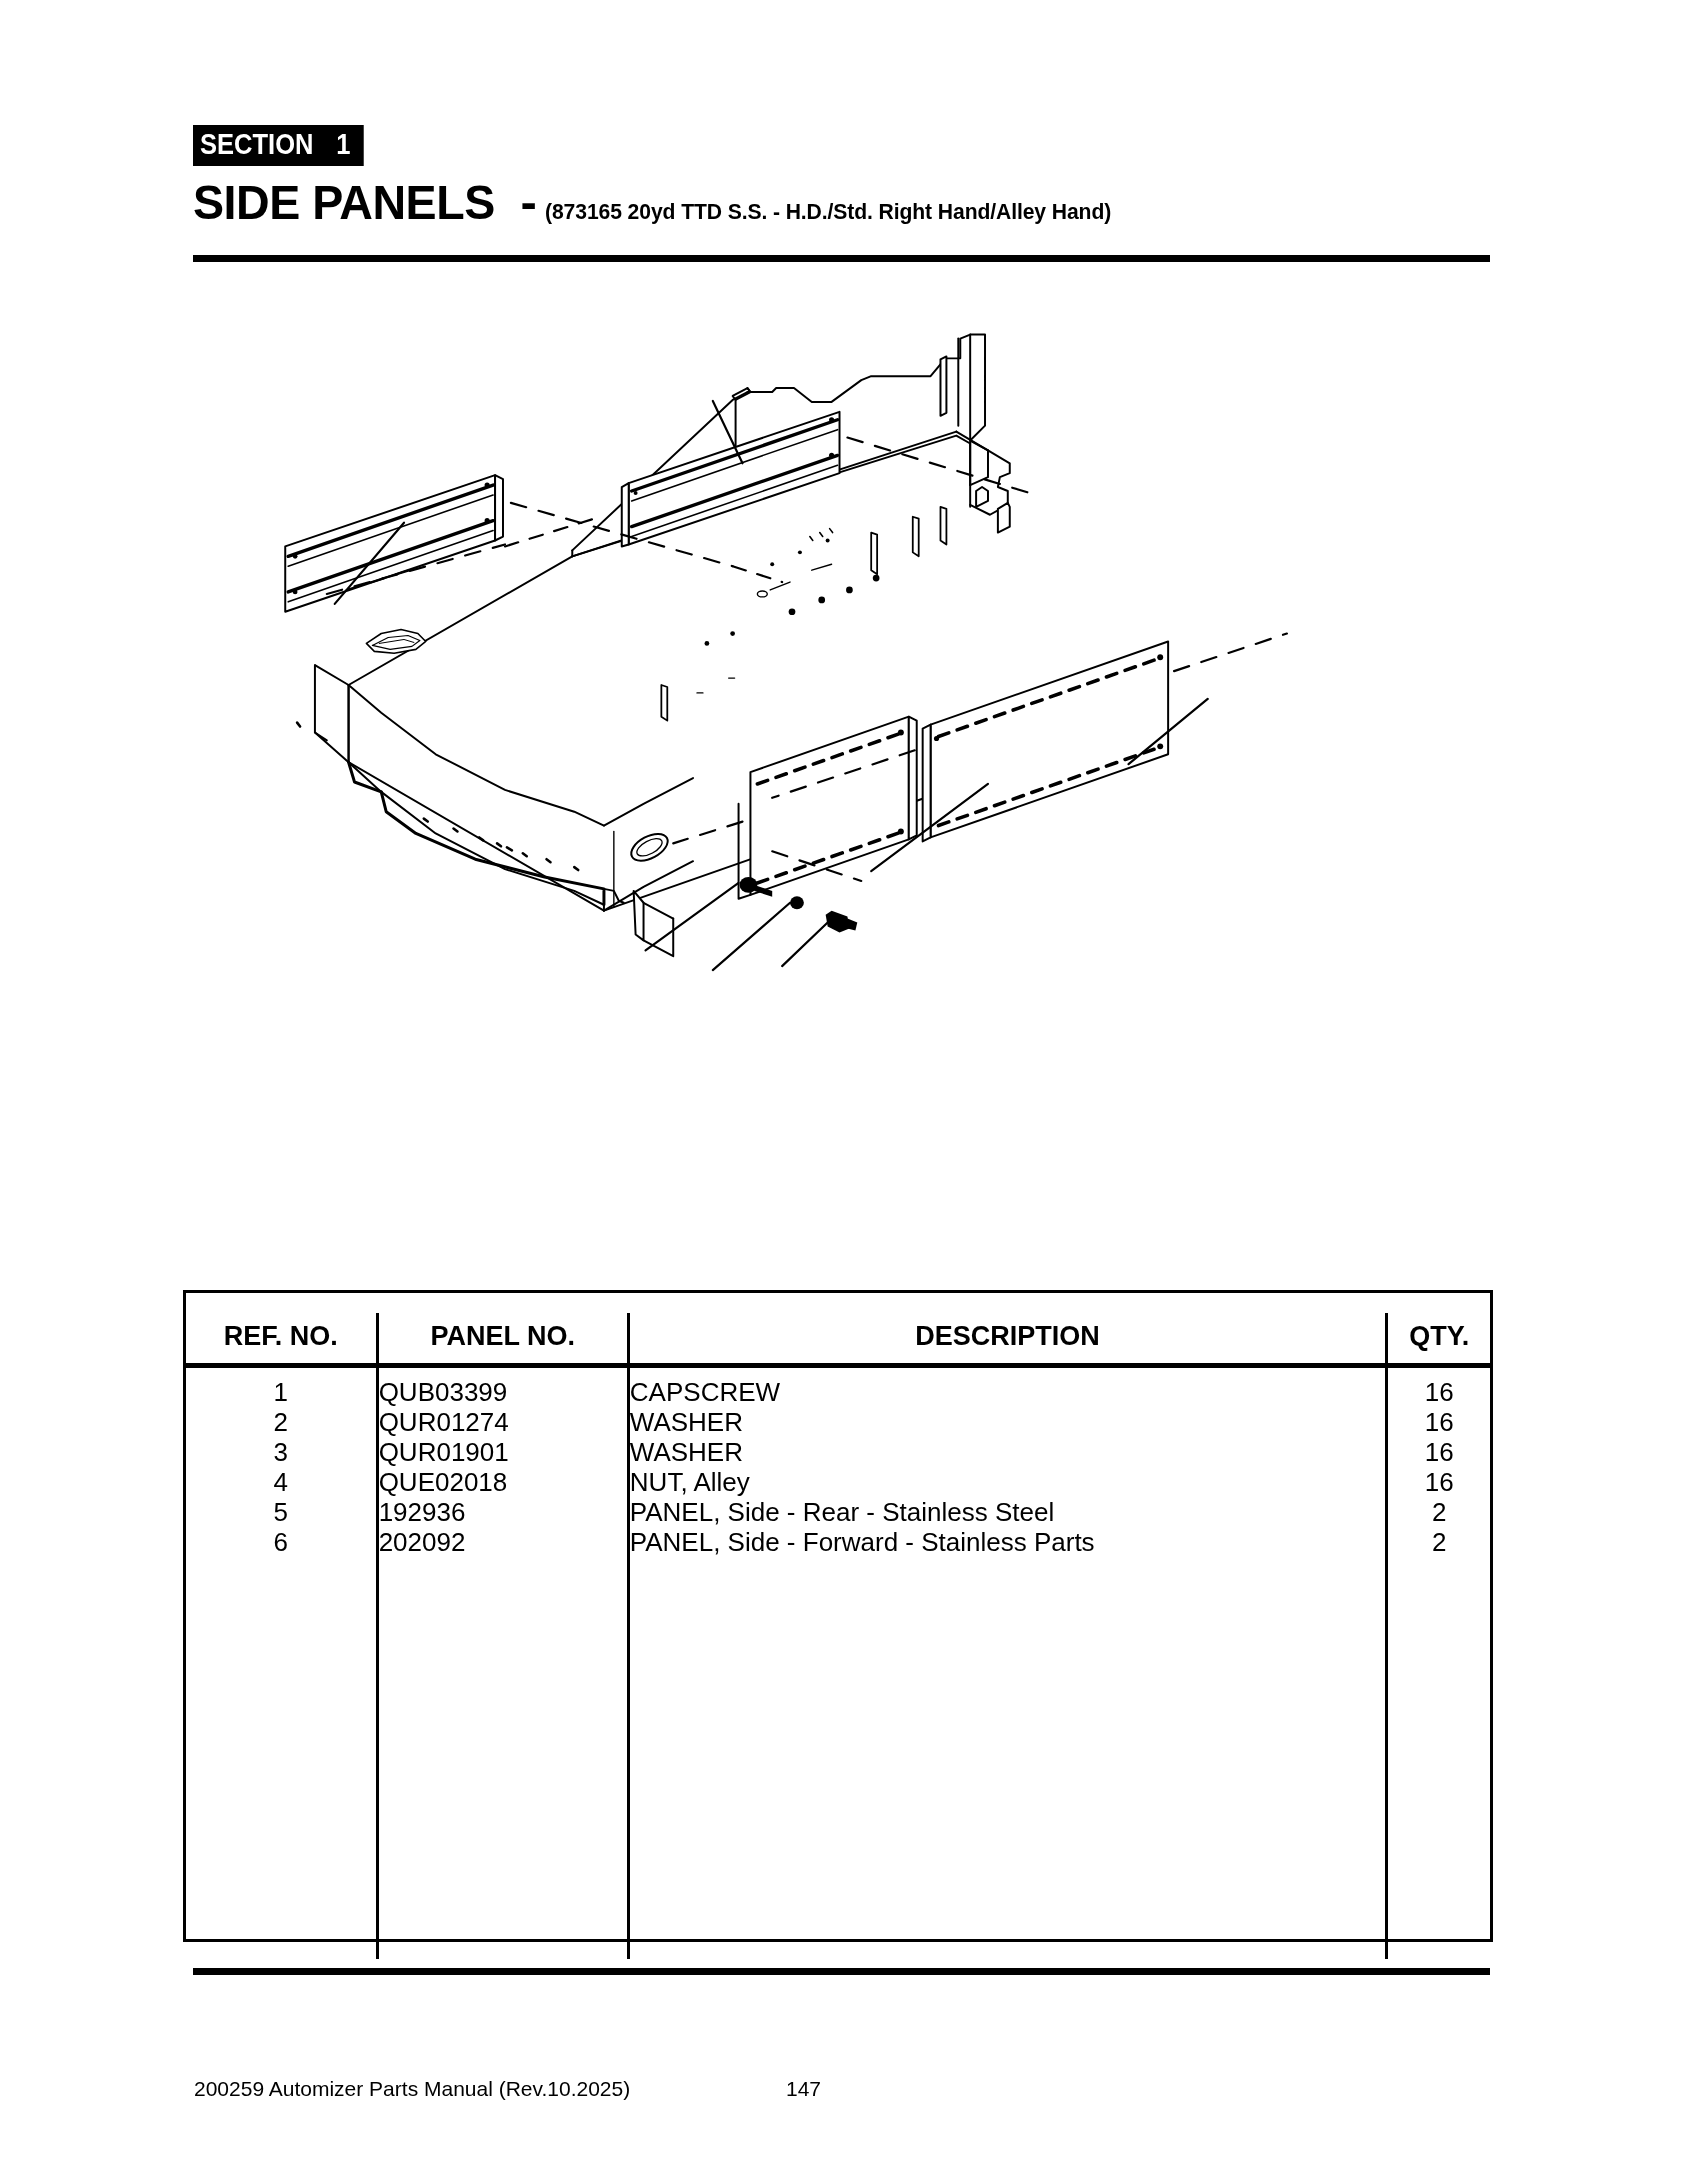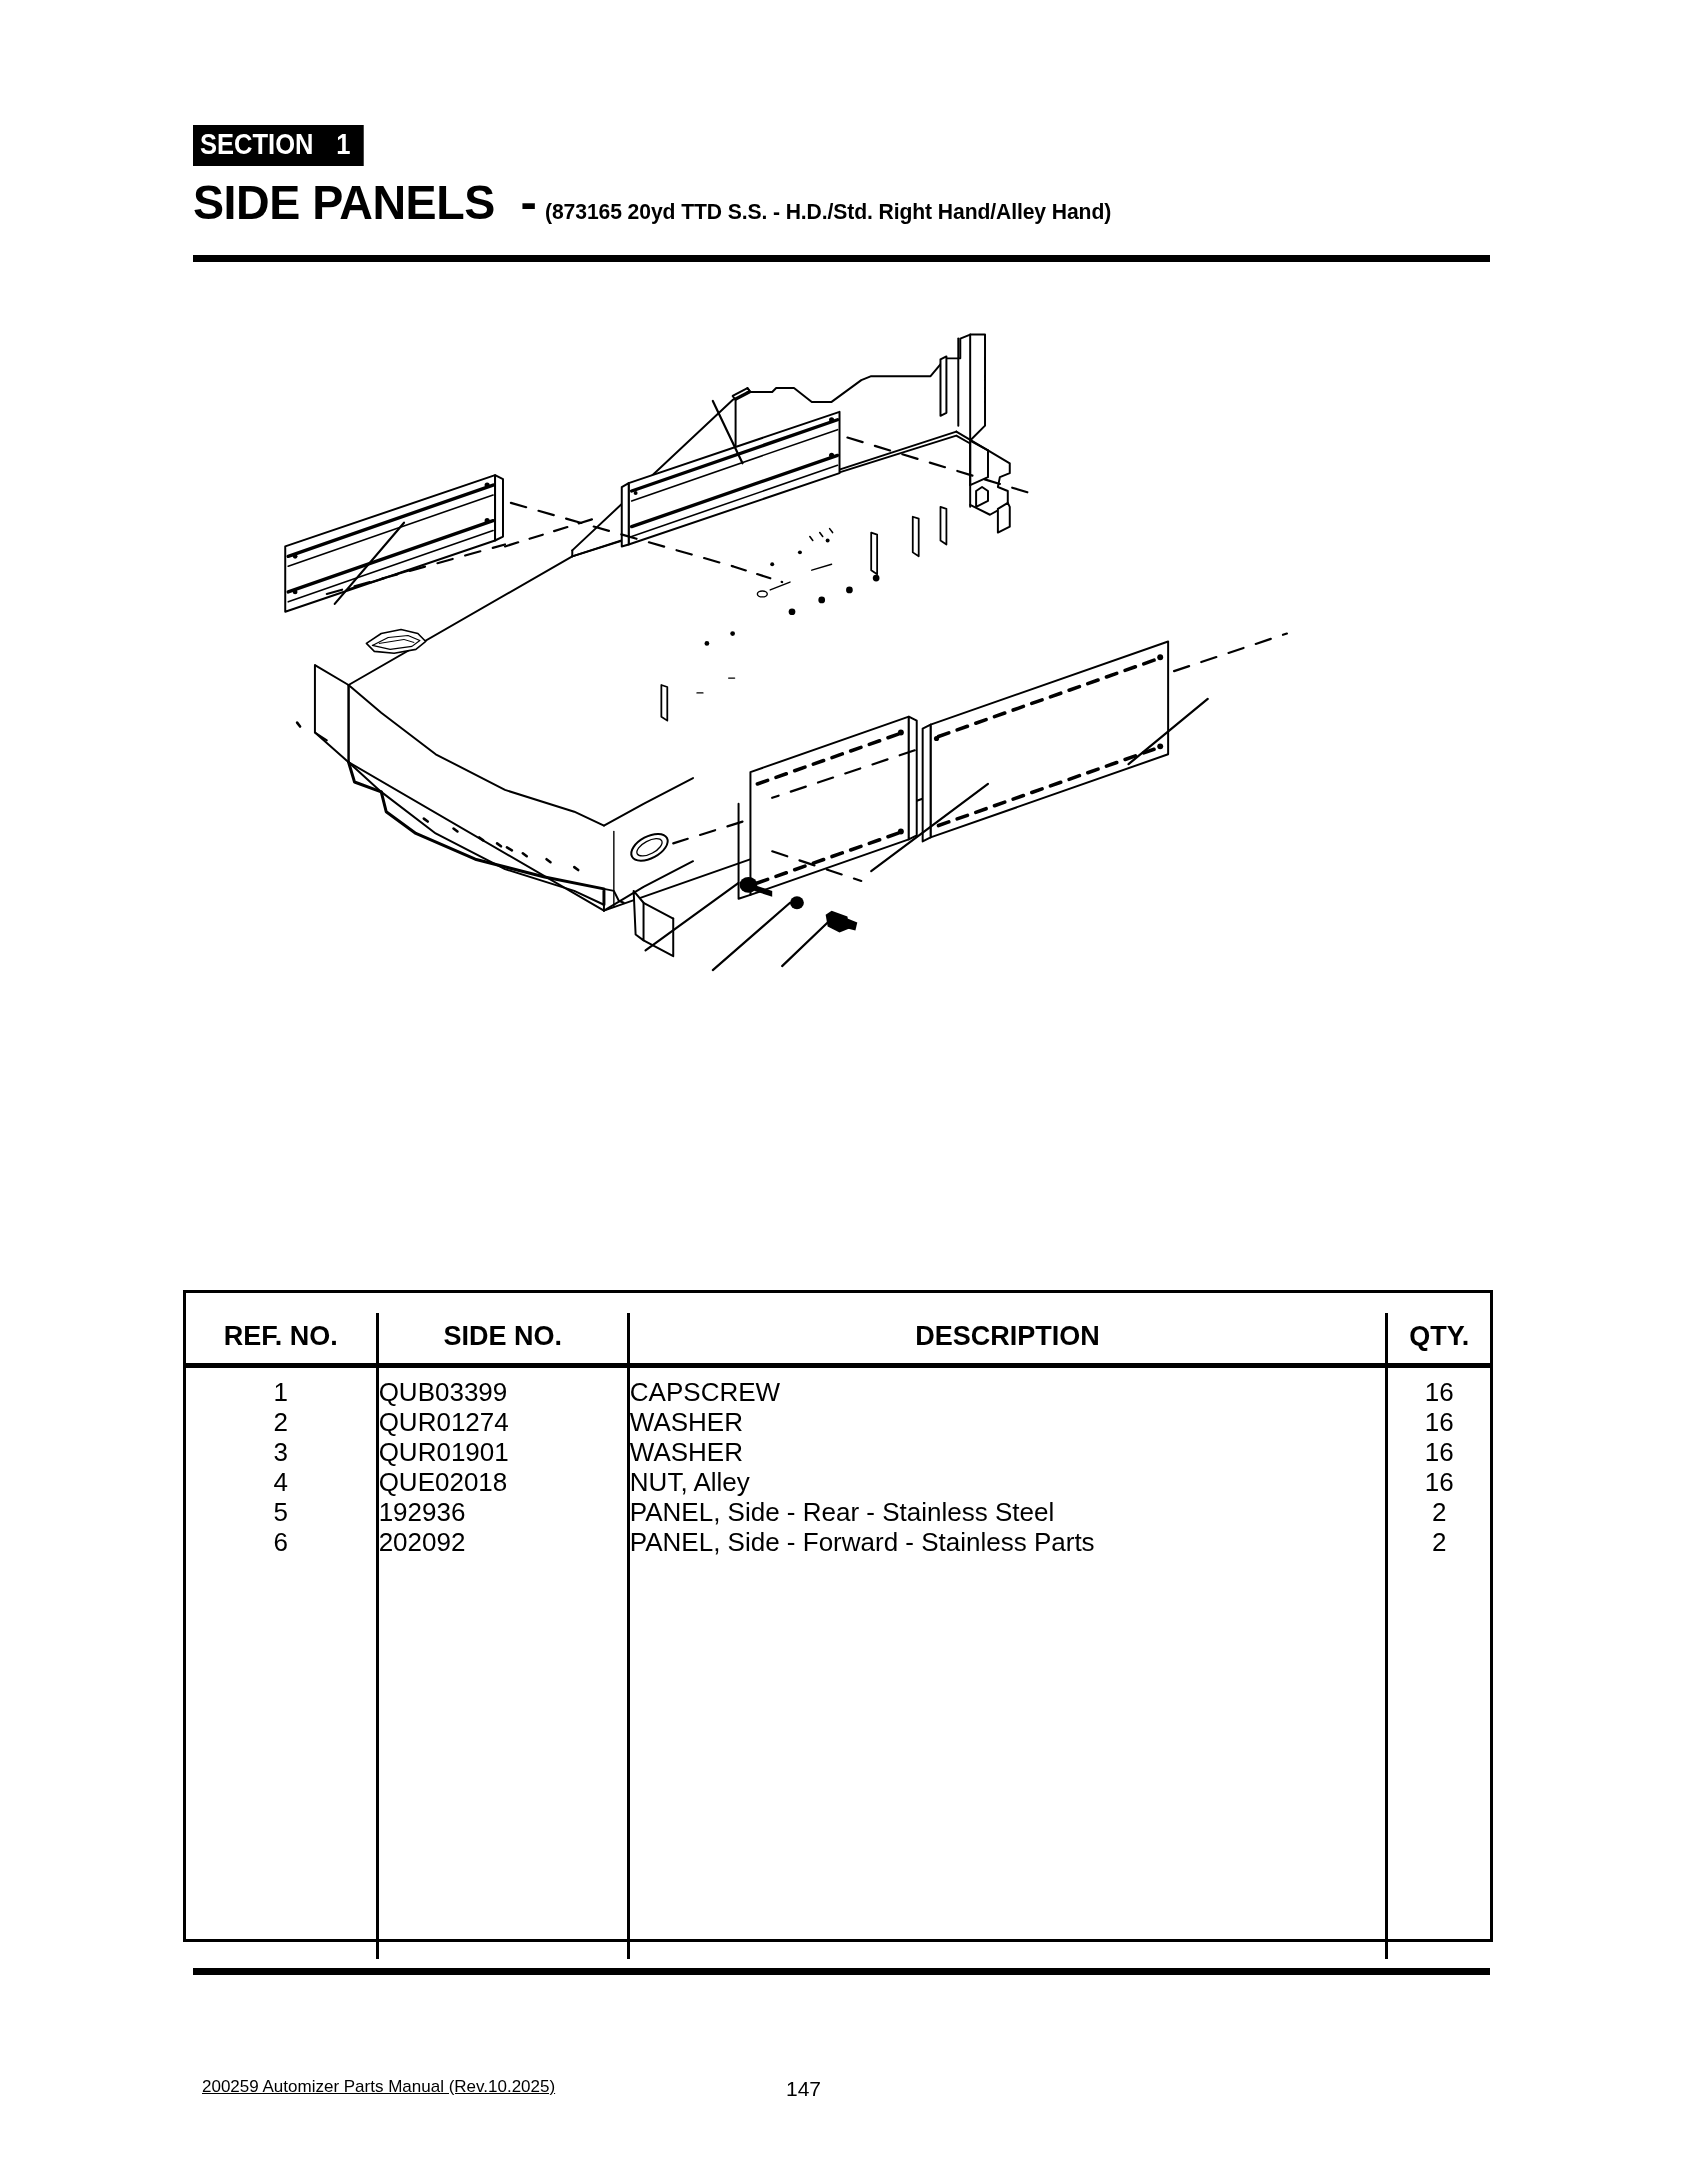--- a/index.html
+++ b/index.html
@@ -140,25 +140,24 @@
   #footer-rule {
     position: absolute;
     left: 193px;
     top: 1968px;
     width: 1297px;
     height: 7px;
     background: #000000;
   }
   #footer-text {
     position: absolute;
-    left: 202px;
+    left: 194px;
     top: 2077px;
-    font-size: 17px;
+    font-size: 21px;
     white-space: nowrap;
-    text-decoration: underline;
   }
   #footer-page {
     position: absolute;
     left: 786px;
     top: 2077px;
     font-size: 21px;
   }
 </style>
 </head>
 <body>
@@ -407,21 +406,21 @@
   <table>
     <colgroup>
       <col class="col-ref">
         <col class="col-part">
         <col class="col-desc">
         <col class="col-qty">
     </colgroup>
     <thead>
       <tr>
         <th>REF. NO.</th>
-        <th>SIDE NO.</th>
+        <th>PANEL NO.</th>
         <th>DESCRIPTION</th>
         <th>QTY.</th>
       </tr>
     </thead>
     <tbody>
       <tr>
         <td>
           <div class="cellstack">
             <div class="line c-center">1</div>
             <div class="line c-center">2</div>

